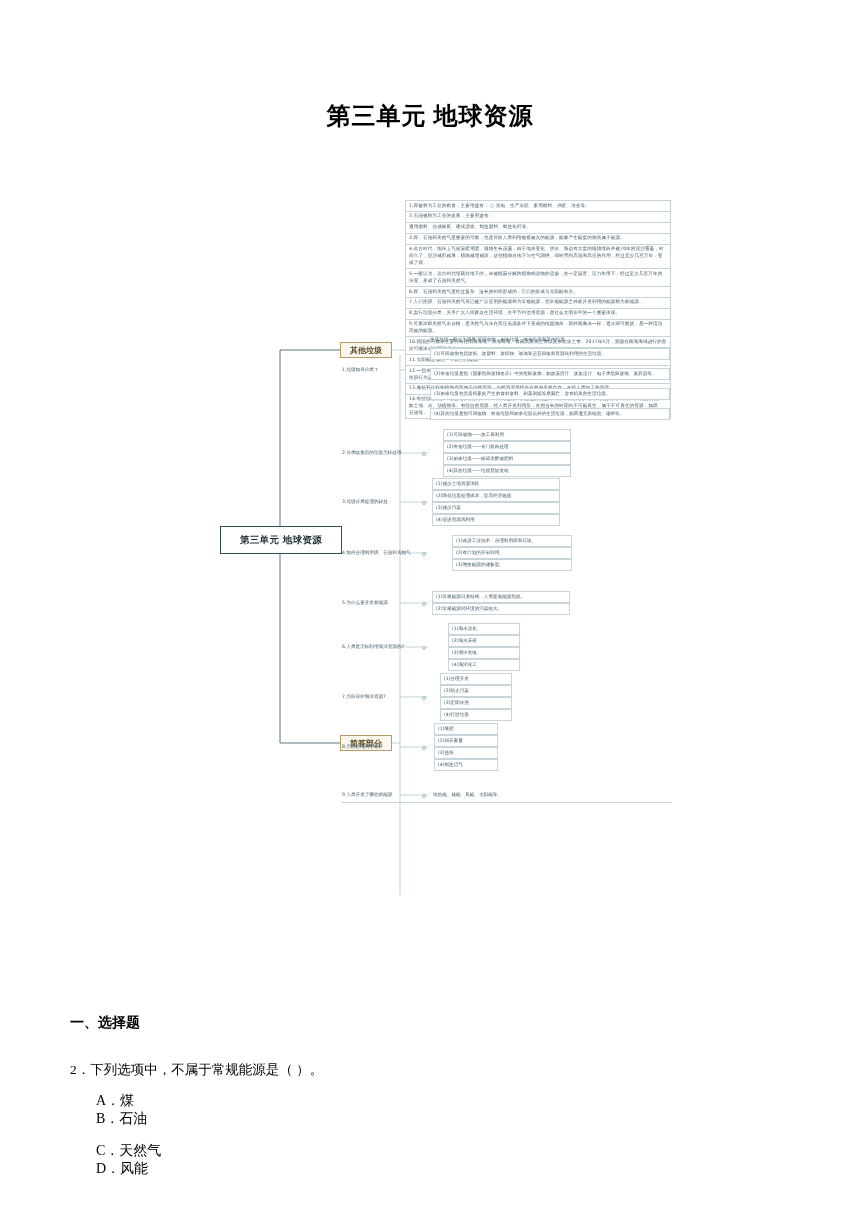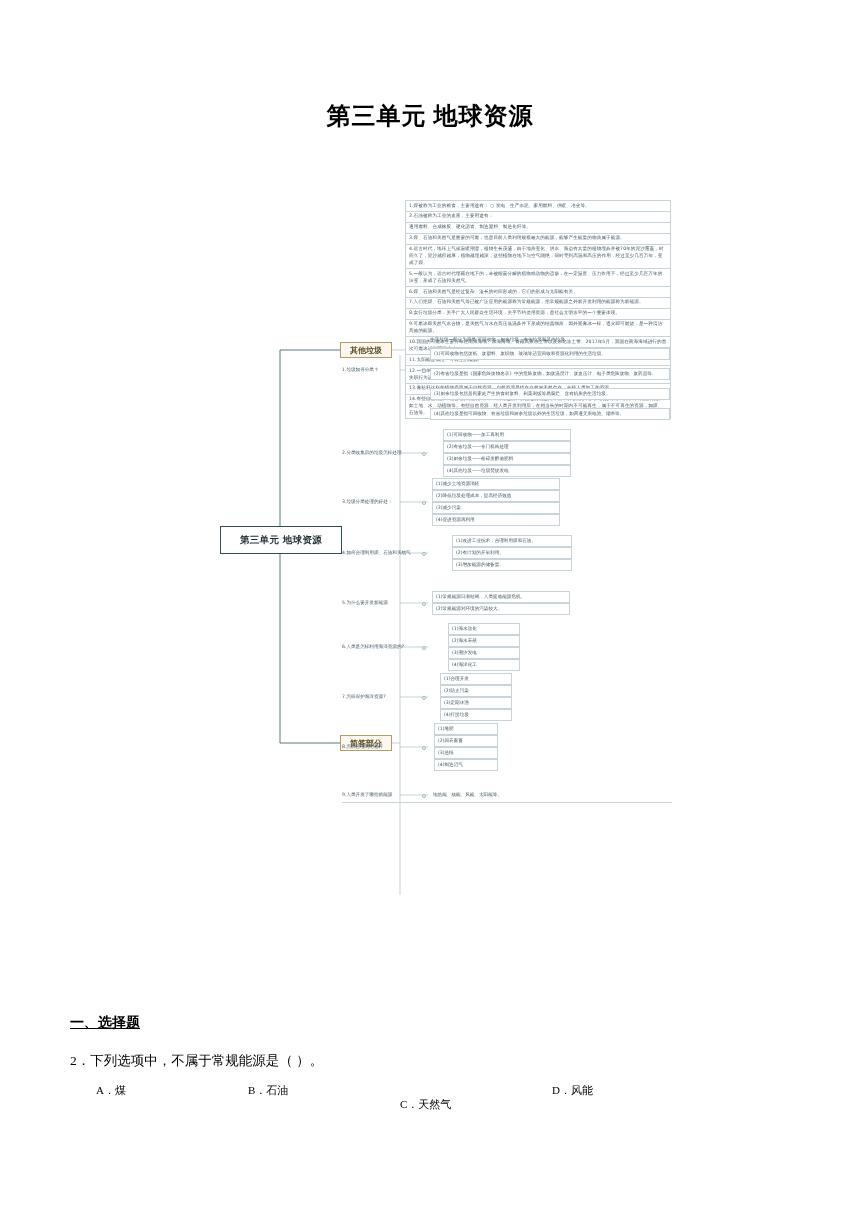--- a/index.html
+++ b/index.html
@@ -97,32 +97,32 @@
   .plaintext{
     position:absolute;font-size:4.6px;color:#3d5560;white-space:nowrap;
   }
   .underline-row{
     position:absolute;border-bottom:0.7px solid #c7d4da;
   }
 
   
   .ex-wrap{position:absolute;left:70px;top:1014px;width:720px;}
   .ex-h{
-    font-size:14px;font-weight:700;margin:0 0 20px 0;
-    font-family:"Liberation Serif", serif;
-    text-decoration:underline;
+    font-size:14px;font-weight:700;margin:0 0 29px 0;
+    font-family:"Liberation Serif", serif;
   }
   .ex-q{
     font-size:13.5px;margin:0 0 13px 0;
     font-family:"Liberation Serif", serif;
   }
   .ex-opts{
-    font-size:11px;margin:0;padding-left:26px;
+    font-size:14px;margin:0;padding-left:26px;
     font-family:"Liberation Serif", serif;
     display:flex;
+    flex-direction:column;
   }
   .ex-opt{display:inline-block;}
   .o1{width:152px;}
   .o2{width:152px;}
   .o3{width:152px;margin-top:14px;}
 </style>
 </head>
 <body>
 
 <div class="page">

